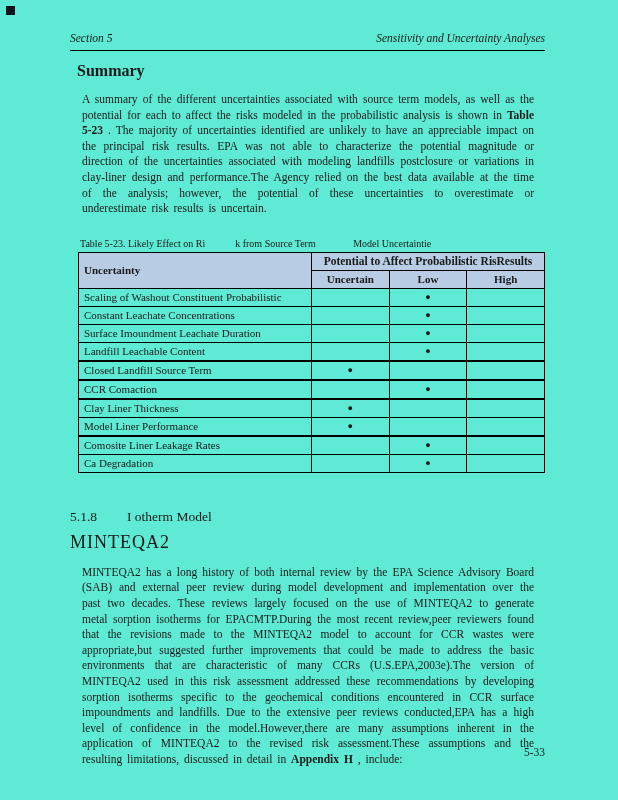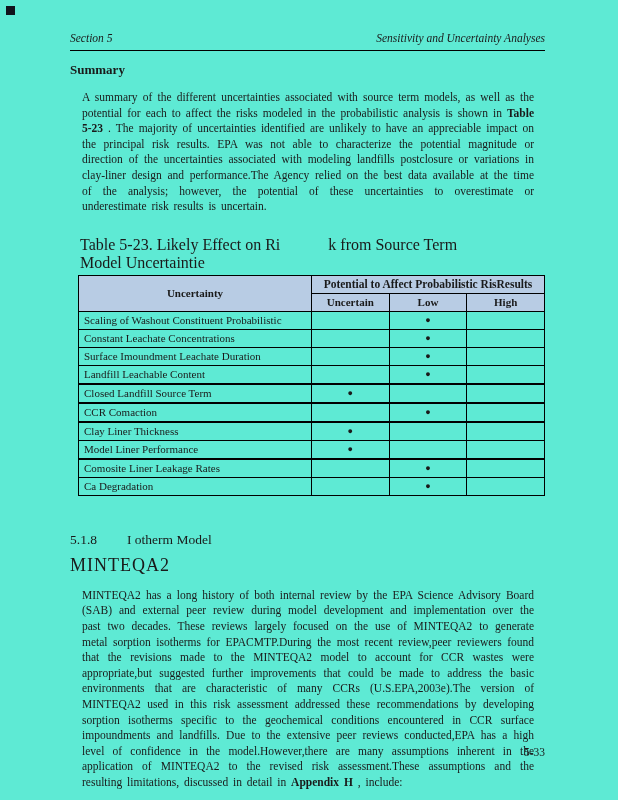--- a/index.html
+++ b/index.html
@@ -31,53 +31,53 @@
     top: 50px; left: 70px; right: 73px;
     border-top: 1px solid #000;
   }
   .content {
     position: absolute;
     top: 62px; left: 70px;
     width: 476px;
   }
   .summary-heading {
     font-weight: bold;
-    font-size: 13px;
-    margin: 0 0 1px 0;
+    font-size: 16px;
+    margin: 0 0 1px 7px;
   }
   .body-para {
     font-size: 11.5px;
     line-height: 15.6px;
     text-align: justify;
     margin: 12px;
     word-spacing: 2px;
   }
   .b { font-weight: bold; }
   .table-caption {
     margin: 21px 0 3px 10px;
-    font-size: 16px;
+    font-size: 10px;
     white-space: pre-wrap;
   }
   table.risk-table {
     border-collapse: collapse;
     margin-left: 8px;
     width: 467px;
     font-size: 11px;
     table-layout: fixed;
   }
   table.risk-table th, table.risk-table td {
     border: 1px solid #000;
     padding: 1px 5px;
     height: 15px;
     overflow: hidden;
     white-space: nowrap;
   }
   table.risk-table { border: 1.5px solid #000; }
   .hdr { background: #b8cce4; }
-  th.col-uncertainty { width: 222px; text-align: center; font-weight: bold; font-size: 11px; vertical-align: middle; }
+  th.col-uncertainty { width: 222px; text-align: left; font-weight: bold; font-size: 11px; vertical-align: middle; }
   th.span-header { text-align: center; font-weight: bold; font-size: 11.5px; }
   th.sub-header { width: 73px; text-align: center; font-weight: bold; font-size: 11px; }
   td.row-label { text-align: left; font-size: 11px; }
   td.bullet-cell { text-align: center; font-size: 9px; vertical-align: middle; }
   tr.group-end td { border-bottom: 2px solid #000; }
   .section-heading {
     margin: 36px 0 0 0;
     font-size: 13.5px;
   }
   .section-number { margin-right: 30px; margin-top: 13px; }

